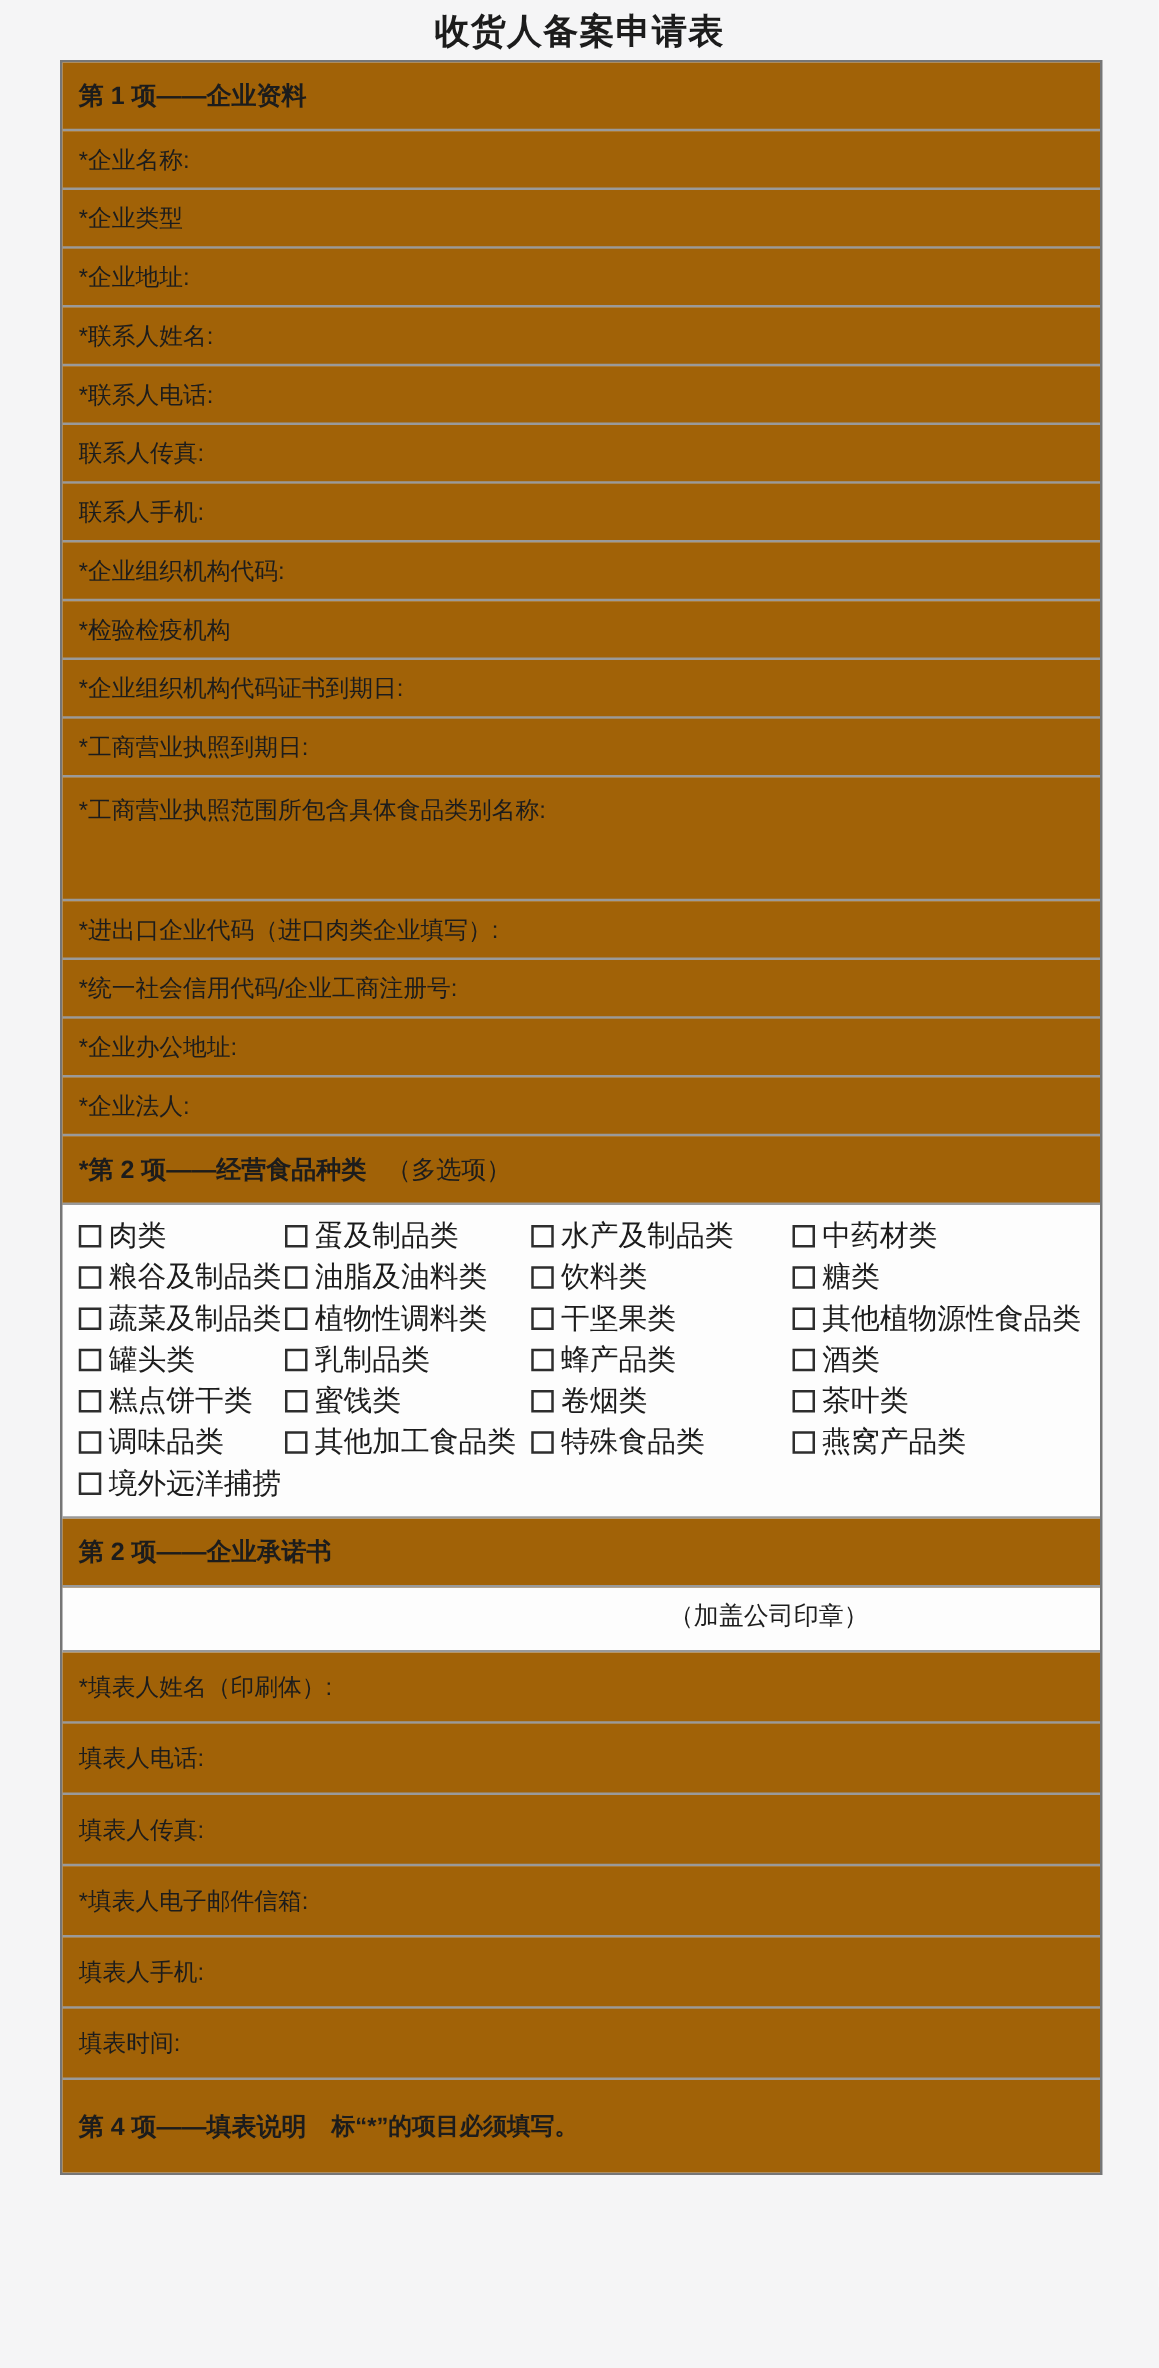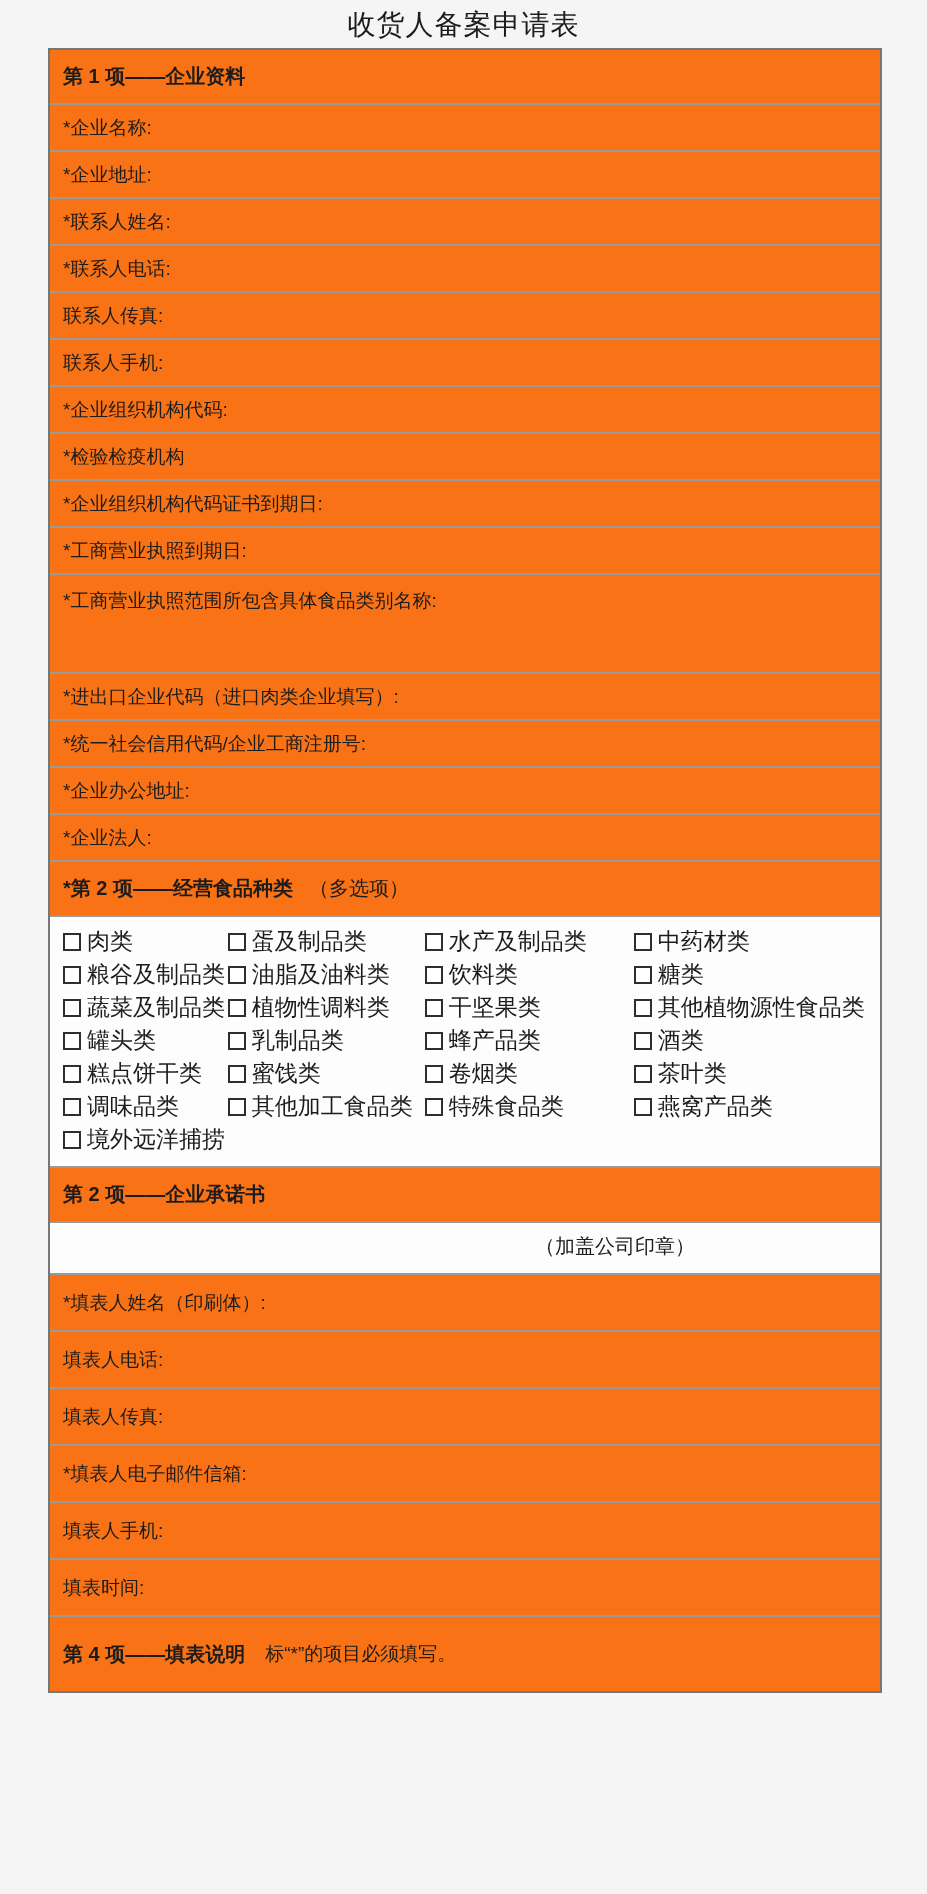--- a/index.html
+++ b/index.html
@@ -15,61 +15,61 @@
     position: relative;
     overflow: hidden;
   }
   .page-title {
     position: absolute;
     top: 6px;
     left: 0;
     width: 100%;
     text-align: center;
     font-size: 28px;
-    font-weight: normal;
+    font-weight: bold;
     letter-spacing: 1px;
   }
   .form-table {
     position: absolute;
     top: 48px;
     left: 48px;
     width: 834px;
     box-sizing: border-box;
     background: #fdfdfd;
     border: 2px solid #767676;
   }
   .row {
     box-sizing: border-box;
     border-bottom: 2px solid #9a9a9a;
     display: flex;
     align-items: center;
     padding: 0 13px;
     font-size: 19px;
     min-height: 47px;
-    background: #f97316;
+    background: #a16207;
   }
   .row:last-child { border-bottom: none; }
   .row.section-header {
     font-weight: bold;
     font-size: 20px;
     min-height: 55px;
   }
   .row.tall {
     min-height: 99px;
     align-items: flex-start;
     padding-top: 13px;
   }
   .row.filler { min-height: 57px; }
   .row.footer-row { min-height: 74px; }
   .header-note {
     font-weight: normal;
     margin-left: 16px;
   }
   .footer-note {
-    font-weight: normal;
+    font-weight: bold;
     font-size: 19px;
     margin-left: 20px;
   }
   .checkbox-grid {
     box-sizing: border-box;
     border-bottom: 2px solid #9a9a9a;
     display: grid;
     grid-template-columns: 20.5% 24.5% 26% 29%;
     padding: 8px 13px 10px;
   }
@@ -113,20 +113,23 @@
 
 <div class="form-table">
 
   <div class="row section-header">
     <span>第 1 项——企业资料</span>
   </div>
   <div class="row">
       <span>*企业名称:</span>
     </div>
   <div class="row">
+      <span>*企业类型</span>
+    </div>
+  <div class="row">
       <span>*企业地址:</span>
     </div>
   <div class="row">
       <span>*联系人姓名:</span>
     </div>
   <div class="row">
       <span>*联系人电话:</span>
     </div>
   <div class="row">
       <span>联系人传真:</span>

